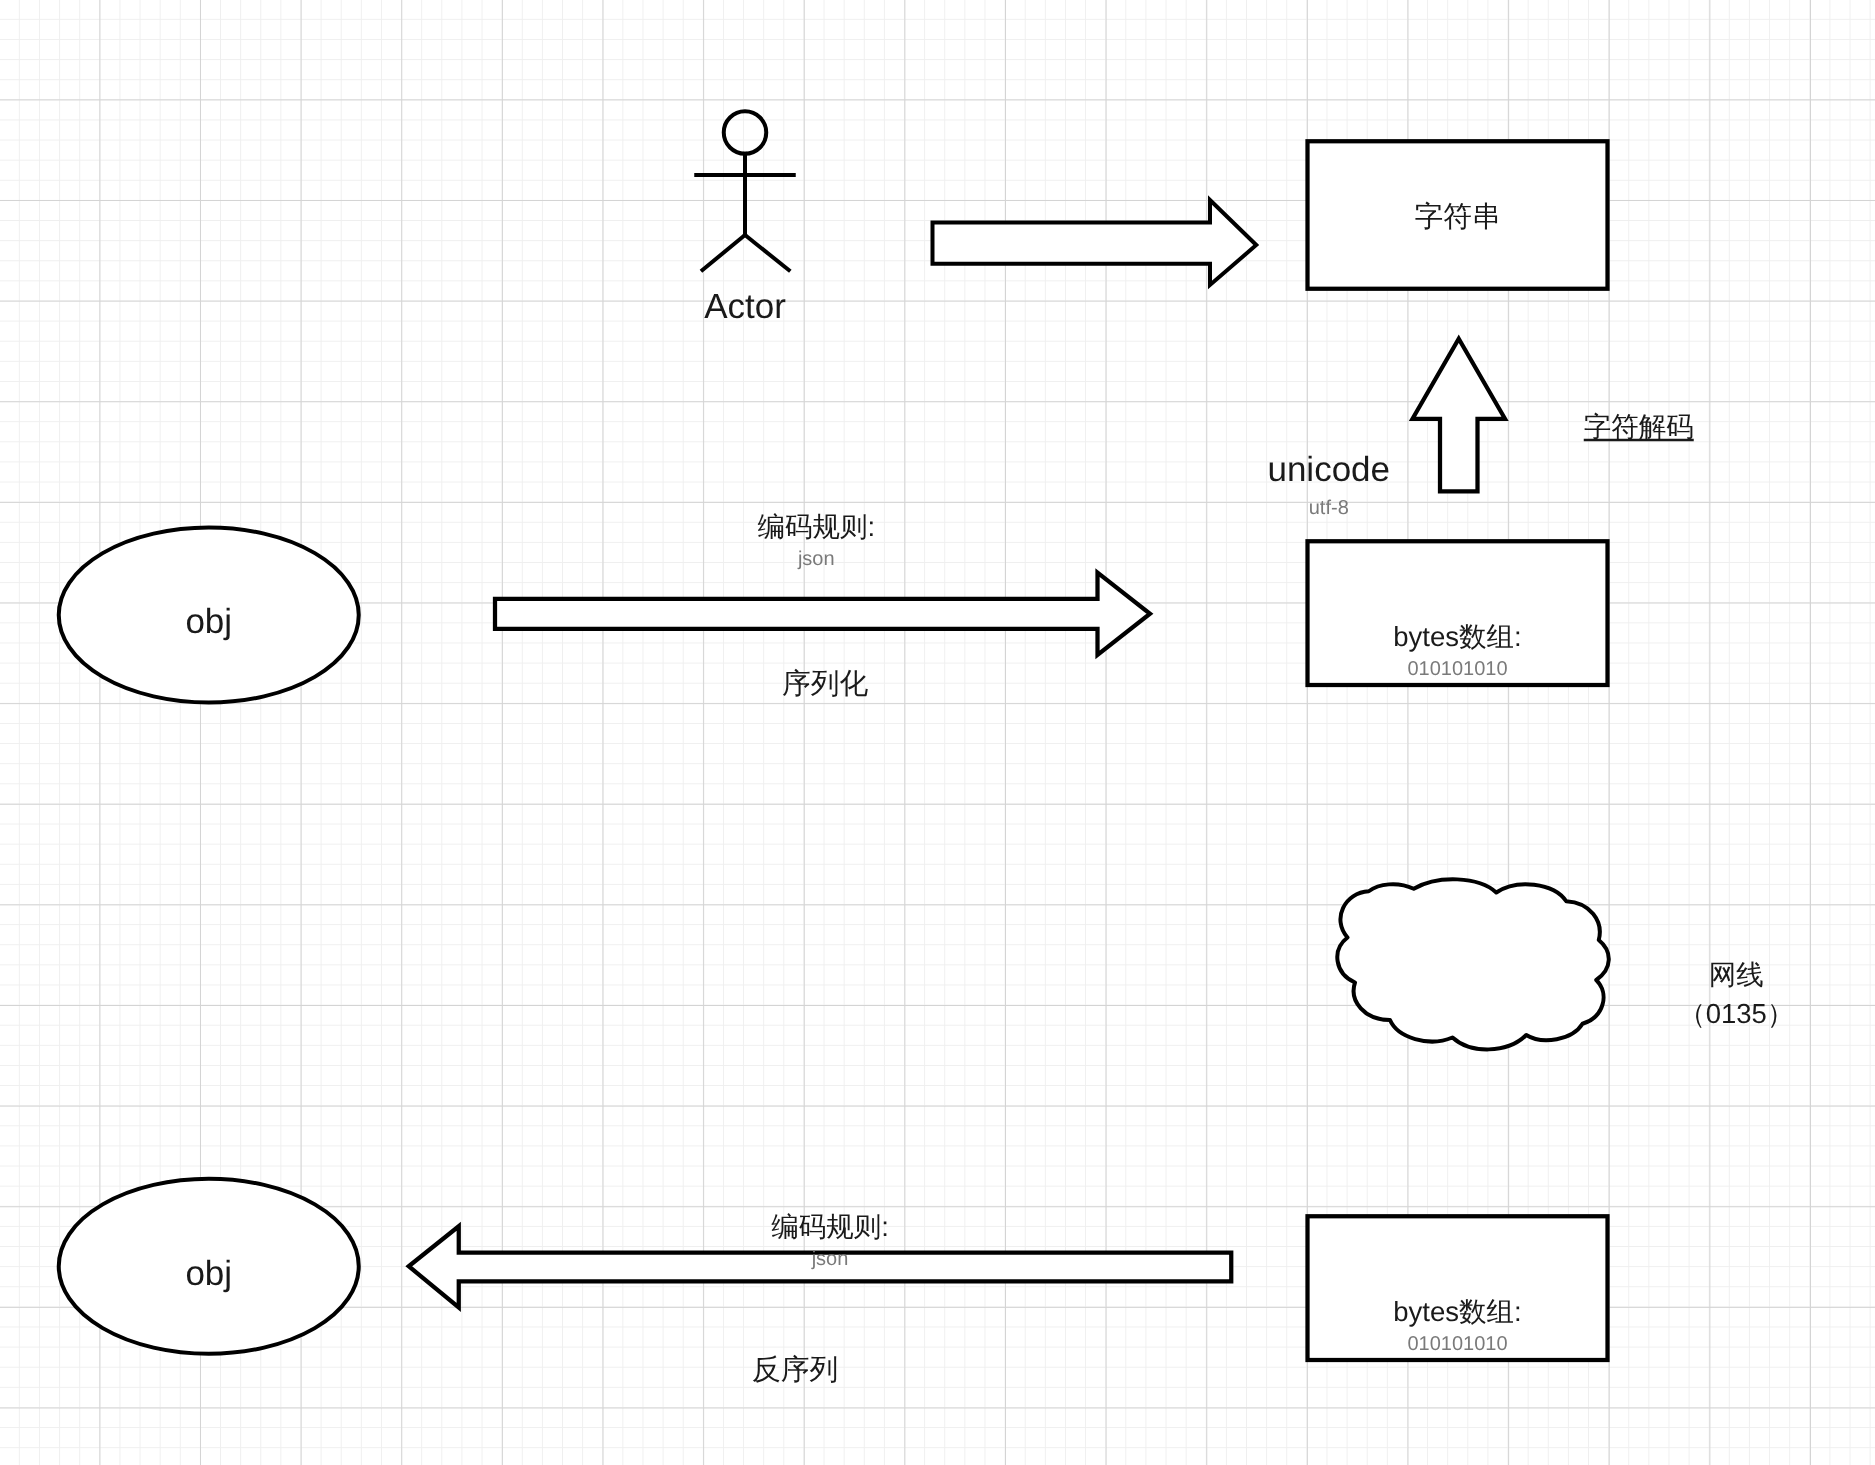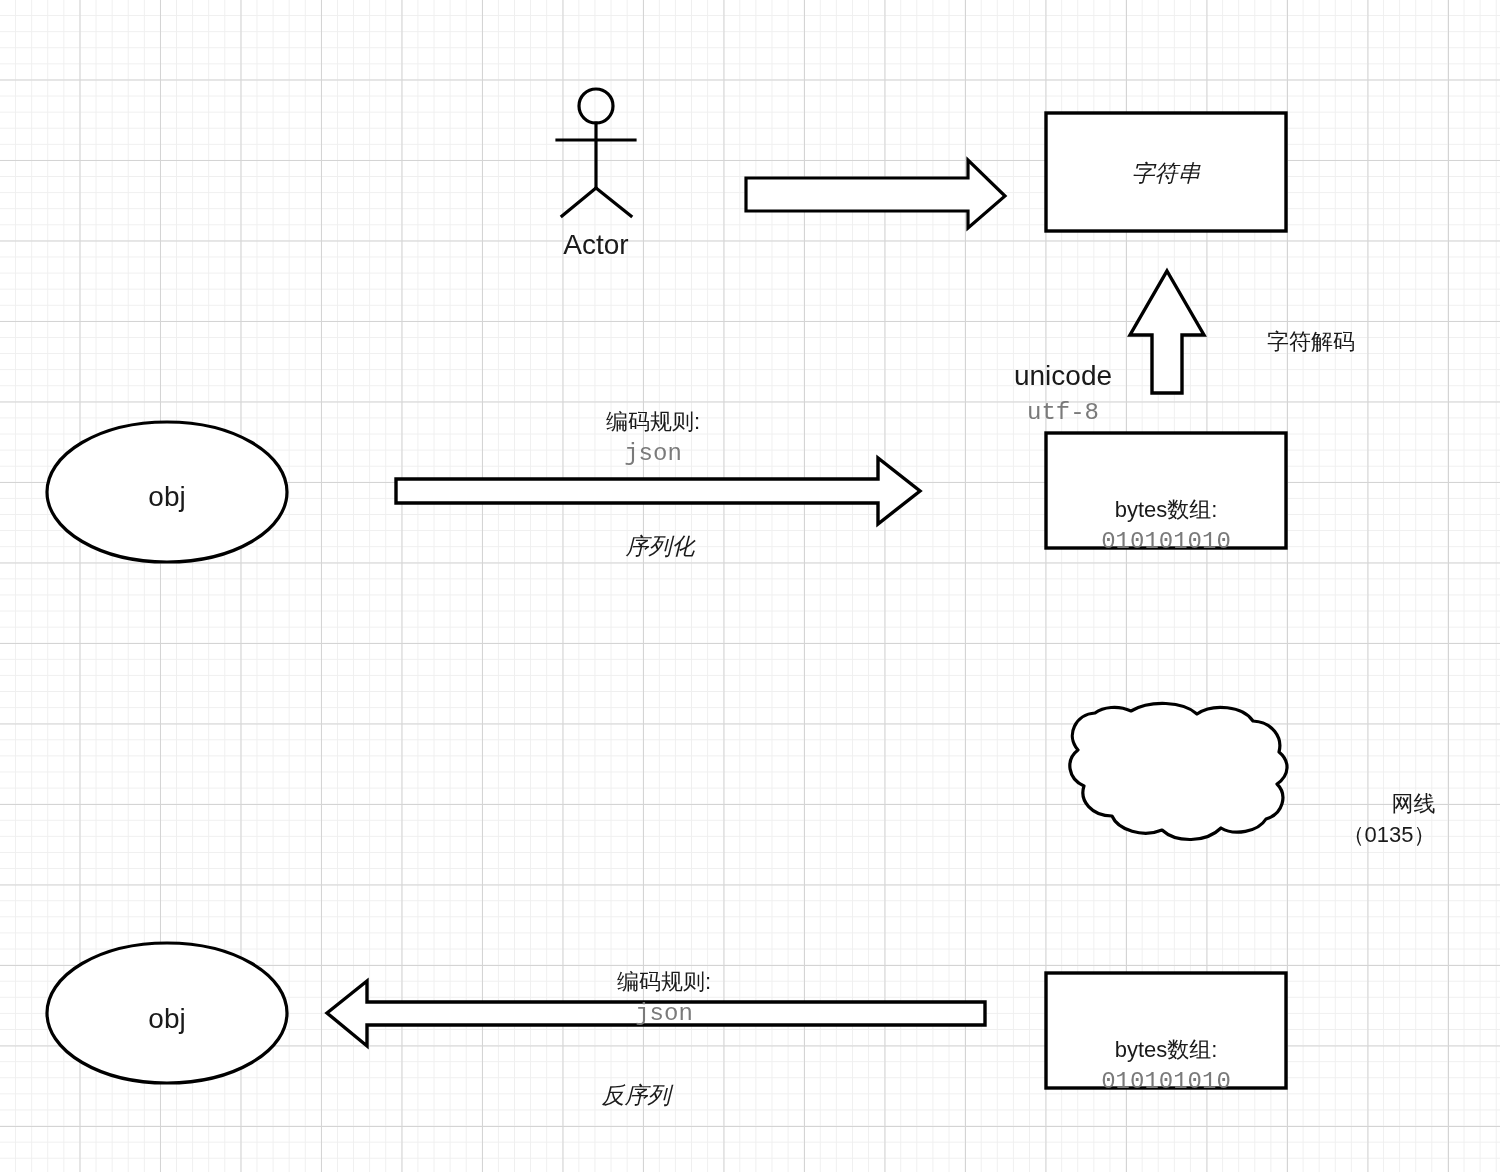--- a/index.html
+++ b/index.html
@@ -36,22 +36,22 @@
   .lbl {
     position: absolute;
     white-space: pre;
     line-height: 1.35;
     color: #1a1a1a;
   }
   .lbl-dark { color: #1a1a1a; }
   .lbl-gray { color: #7a7a7a; }
   .t-center { text-align: center; transform: translateX(-50%); }
   .f-cn-22 { font-size: 22px; }
-  .f-cn-23 { font-size: 23px; font-style: italic; }
-  .f-en-22 { font-size: 24px; font-family: Liberation Mono, monospace; }
+  .f-cn-23 { font-size: 23px; }
+  .f-en-22 { font-size: 16px; }
   .f-en-24 { font-size: 28px; }
   .stack { position: absolute; text-align: center; transform: translateX(-50%); margin-top: 32px; }
   .stack > div { line-height: 1.42; white-space: pre; }
 </style>
 </head>
 <body>
 
 <div id="canvas">
 
   <svg class="svg-layer" viewBox="0 0 1500 1172" xmlns="http://www.w3.org/2000/svg">
@@ -109,37 +109,37 @@
 
   <div class="lbl t-center f-en-24 lbl-dark" style="left:596px; top:226px;">Actor</div>
 
   <div class="lbl t-center f-cn-23 lbl-dark" style="left:1166px; top:158px;">字符串</div>
 
   <div class="stack" style="left:1063px; top:324px;">
     <div class="f-en-24 lbl-dark">unicode</div>
     <div class="f-en-22 lbl-gray">utf-8</div>
   </div>
 
-  <div class="lbl t-center f-cn-22 lbl-dark" style="left:1311px; top:327px;">字符解码</div>
+  <div class="lbl t-center f-cn-22 lbl-dark" style="left:1311px; top:327px;text-decoration:underline;">字符解码</div>
 
   <div class="stack" style="left:653px; top:374px;">
     <div class="f-cn-22 lbl-dark">编码规则:</div>
     <div class="f-en-22 lbl-gray">json</div>
   </div>
 
   <div class="lbl t-center f-cn-23 lbl-dark" style="left:660px; top:531px;">序列化</div>
 
   <div class="lbl t-center f-en-24 lbl-dark" style="left:167px; top:478px;">obj</div>
 
   <div class="stack" style="left:1166px; top:462px;">
     <div class="f-cn-22 lbl-dark">bytes数组:</div>
     <div class="f-en-22 lbl-gray">010101010</div>
   </div>
 
-  <div class="stack" style="left:1389px; top:756px;text-align:right;">
+  <div class="stack" style="left:1389px; top:732px;">
     <div class="f-cn-22 lbl-dark">网线</div>
     <div class="f-cn-22 lbl-dark">（0135）</div>
   </div>
 
   <div class="stack" style="left:664px; top:934px;">
     <div class="f-cn-22 lbl-dark">编码规则:</div>
     <div class="f-en-22 lbl-gray">json</div>
   </div>
 
   <div class="lbl t-center f-cn-23 lbl-dark" style="left:636px; top:1080px;">反序列</div>

